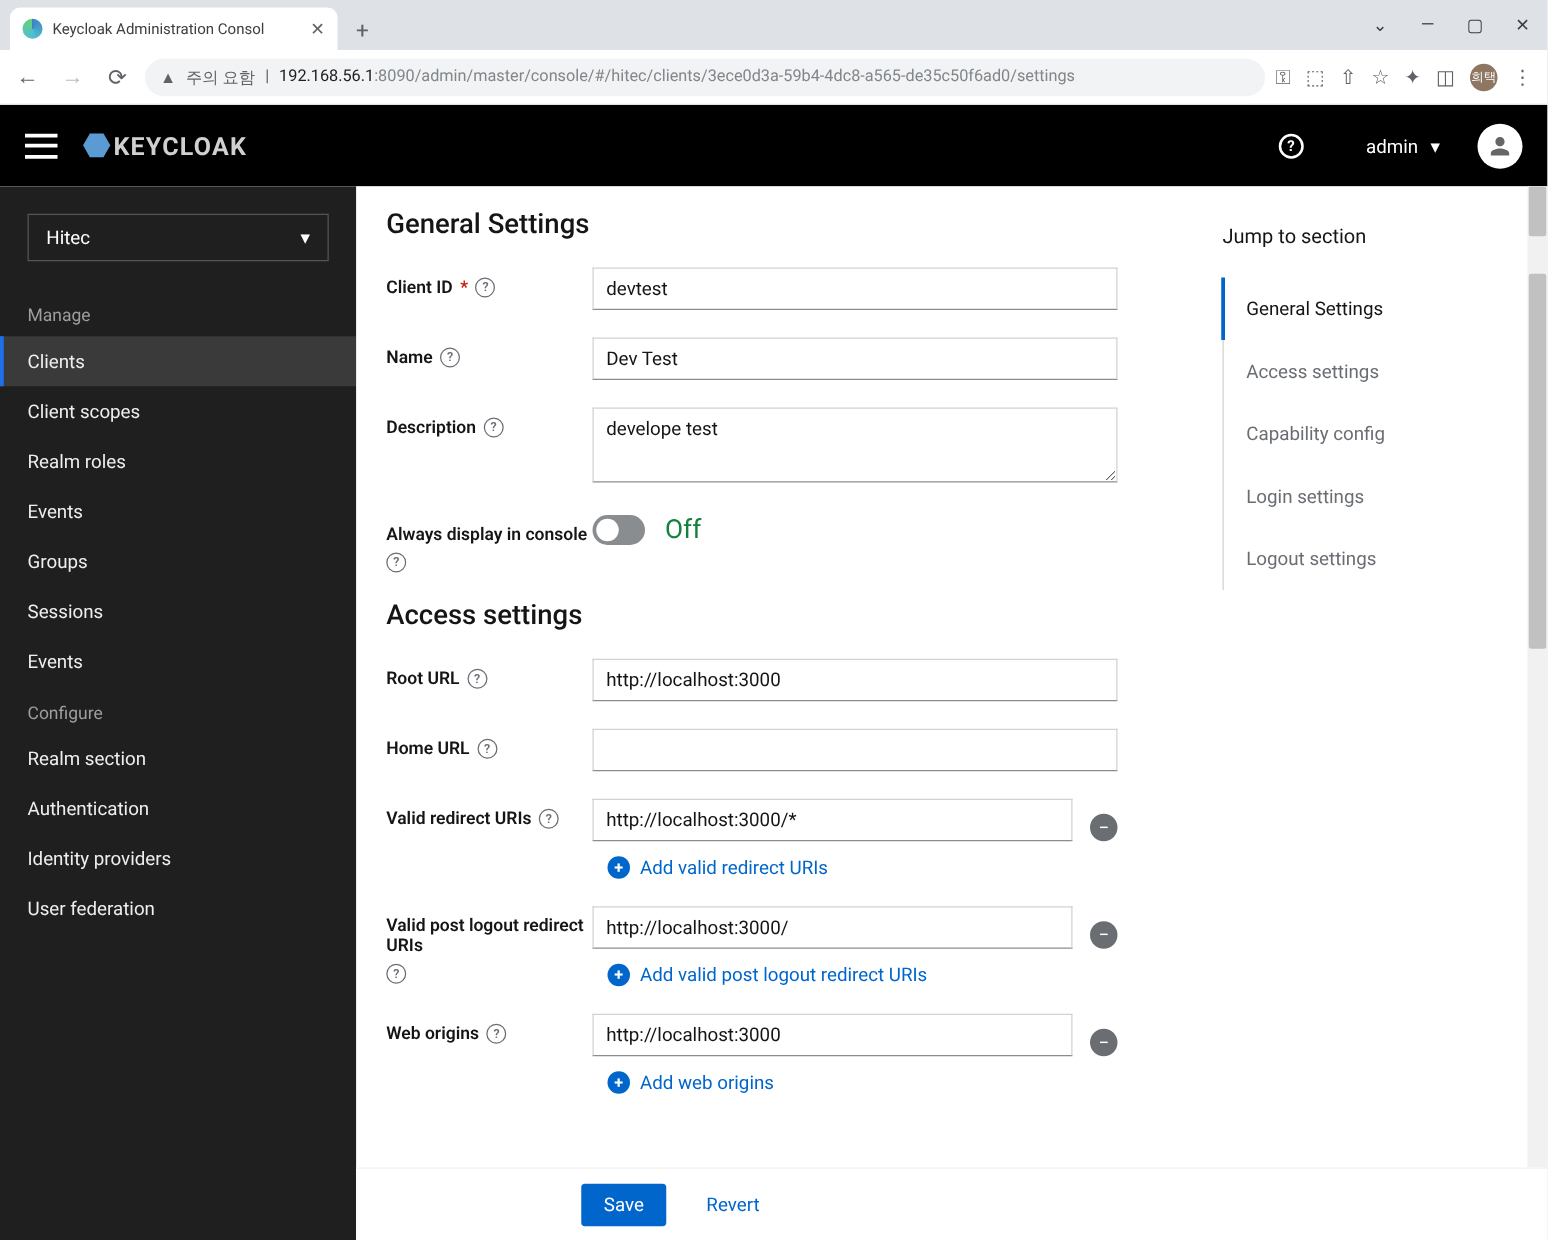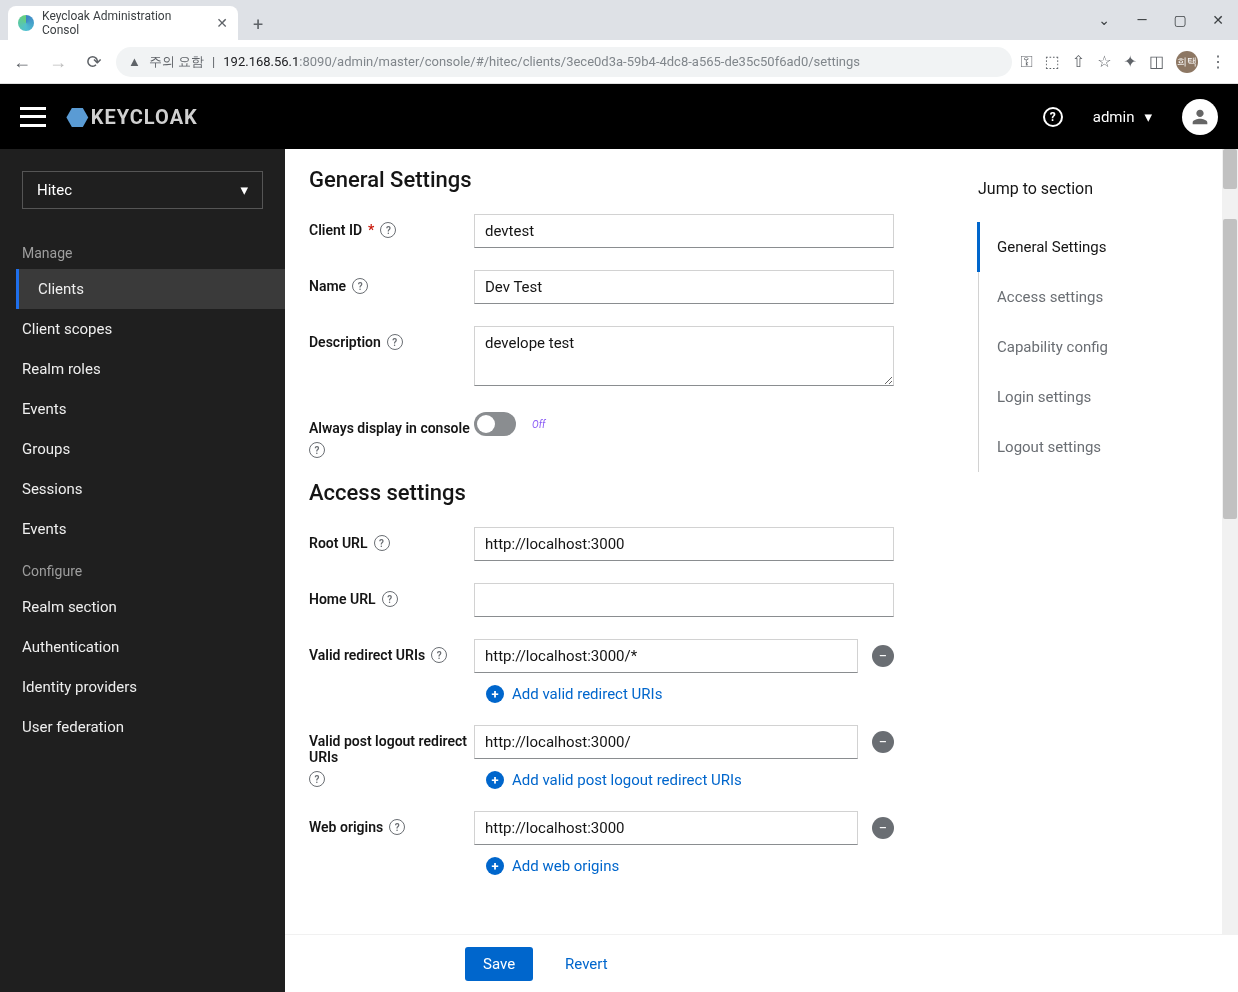--- a/index.html
+++ b/index.html
@@ -1,20 +1,20 @@
 <!DOCTYPE html>
 <html><head>
 <meta charset="utf-8">
 <style>
   *{box-sizing:border-box;margin:0;padding:0;font-family:-apple-system,BlinkMacSystemFont,"Segoe UI",Roboto,"Helvetica Neue",Arial,sans-serif;}
   body{width:1238px;height:992px;background:#dee1e6;overflow:hidden;}
   
   .browser-chrome{background:#dee1e6;height:84px;}
   .tab-row{height:40px;display:flex;align-items:flex-end;padding-left:8px;}
-  .tab{background:#fff;border-radius:8px 8px 0 0;height:34px;width:230px;display:flex;align-items:center;padding:0 10px;gap:8px;font-size:12px;color:#3c4043;position:relative;}
+  .tab{background:#fff;border-radius:8px 8px 0 0;height:34px;width:262px;display:flex;align-items:center;padding:0 10px;gap:8px;font-size:12px;color:#3c4043;position:relative;}
   .tab-favicon{width:16px;height:16px;border-radius:50%;background:conic-gradient(#3d82c4,#4fc0d0,#67d07b);flex:0 0 auto;}
   .tab-close{color:#5f6368;font-size:14px;margin-left:auto;}
   .new-tab{width:28px;height:28px;display:flex;align-items:center;justify-content:center;color:#5f6368;font-size:18px;margin-left:6px;margin-bottom:2px;}
   .chrome-controls{position:absolute;right:6px;top:6px;display:flex;gap:10px;color:#3c4043;}
   .chrome-controls span{width:28px;height:28px;display:flex;align-items:center;justify-content:center;font-size:14px;}
   .addr-row{background:#fff;height:44px;display:flex;align-items:center;padding:0 8px;gap:8px;border-bottom:1px solid #e0e0e0;}
   .nav-icn{width:28px;height:28px;display:flex;align-items:center;justify-content:center;color:#5f6368;font-size:18px;}
   .nav-icn.dis{color:#bdbdbd;}
   .address-bar{flex:1;height:30px;background:#f1f3f4;border-radius:15px;display:flex;align-items:center;padding:0 12px;font-size:13px;color:#5f6368;gap:8px;}
   .addr-warn{color:#5f6368;font-size:13px;}
@@ -25,46 +25,46 @@
   
   .app{height:908px;display:flex;flex-direction:column;position:relative;}
   .topbar{height:65px;background:#000;display:flex;align-items:center;padding:0 20px;color:#fff;gap:20px;}
   .hamburger{width:26px;height:20px;display:flex;flex-direction:column;justify-content:space-between;}
   .hamburger span{height:3px;background:#fff;}
   .logo{display:flex;align-items:center;gap:2px;}
   .logo-hex{font-size:26px;color:#5a9bd4;}
   .logo-text{font-size:20px;font-weight:700;letter-spacing:1px;color:#d0d0d0;}
   .topbar-right{margin-left:auto;display:flex;align-items:center;gap:30px;}
   .help-ic{width:20px;height:20px;border:2px solid #fff;border-radius:50%;display:flex;align-items:center;justify-content:center;font-size:12px;font-weight:700;}
-  .user-dd{display:flex;align-items:center;gap:10px;font-size:15px;}
+  .user-dd{display:flex;align-items:center;gap:10px;font-size:15px;margin-left:20px;}
   .user-av{width:36px;height:36px;border-radius:50%;background:#fff;display:flex;align-items:center;justify-content:center;}
   .user-av svg{width:22px;height:22px;fill:#666;}
   .body{flex:1;display:flex;overflow:hidden;}
   
   .sidebar{width:285px;background:#1f1f1f;color:#fff;padding-top:22px;overflow-y:auto;}
   .realm-select{margin:0 22px 22px;border:1px solid #555;height:38px;display:flex;align-items:center;justify-content:space-between;padding:0 14px;font-size:15px;}
   .sb-section{padding:14px 22px 8px;font-size:14px;color:#9e9e9e;}
   .sb-item{padding:11px 22px;font-size:15px;color:#eee;cursor:pointer;}
-  .sb-item.active{background:#3a3a3a;border-left:3px solid #1f6feb;padding-left:19px;margin-left:16px;}
+  .sb-item.active{background:#3a3a3a;border-left:3px solid #1f6feb;padding-left:19px;}
   
   .main{flex:1;background:#fff;display:flex;overflow:hidden;position:relative;}
   .form-area{flex:1;overflow-y:auto;padding:8px 24px 80px 24px;}
   .section-title{font-size:22px;font-weight:500;margin:10px 0 22px;color:#151515;}
   .form-row{display:flex;align-items:flex-start;margin-bottom:22px;}
   .form-label{width:165px;padding-top:8px;font-size:14px;font-weight:600;color:#151515;display:flex;align-items:center;gap:6px;flex-wrap:wrap;}
   .req{color:#c9190b;}
   .help-q{width:16px;height:16px;border:1px solid #6a6e73;border-radius:50%;display:inline-flex;align-items:center;justify-content:center;font-size:10px;color:#6a6e73;}
   .form-ctrl{flex:1;max-width:420px;}
   .text-input,.text-area{width:100%;border:1px solid #d2d2d2;border-bottom:1px solid #8a8d90;padding:7px 10px;font-size:15px;color:#151515;font-family:inherit;}
   .text-area{min-height:60px;resize:both;}
   .switch-row{display:flex;align-items:center;gap:16px;}
   .switch{width:42px;height:24px;border-radius:12px;background:#8a8d90;position:relative;}
   .switch::after{content:"";position:absolute;left:3px;top:3px;width:18px;height:18px;border-radius:50%;background:#fff;}
-  .switch-label{font-size:10px;color:#8b5cf6;font-style:italic;}
-  .uri-row{display:flex;align-items:center;gap:14px;}
+  .switch-label{font-size:21px;color:#15803d;}
+  .uri-row{display:flex;align-items:flex-end;gap:14px;}
   .uri-row .text-input{flex:1;}
   .remove-btn{width:22px;height:22px;border-radius:50%;background:#6a6e73;color:#fff;display:flex;align-items:center;justify-content:center;font-size:15px;line-height:1;}
   .add-link{display:flex;align-items:center;gap:8px;color:#0066cc;font-size:15px;margin-top:12px;cursor:pointer;padding-left:12px;}
   .add-plus{width:18px;height:18px;border-radius:50%;background:#0066cc;color:#fff;display:flex;align-items:center;justify-content:center;font-size:13px;font-weight:700;}
   
   .jump{width:280px;padding:30px 20px 0 20px;}
   .jump-title{font-size:16px;color:#151515;margin-bottom:24px;}
   .jump-list{border-left:1px solid #d2d2d2;}
   .jump-item{padding:16px 18px;font-size:15px;color:#6a6e73;cursor:pointer;}
   .jump-item.active{color:#151515;border-left:3px solid #0066cc;margin-left:-2px;padding-left:17px;}

